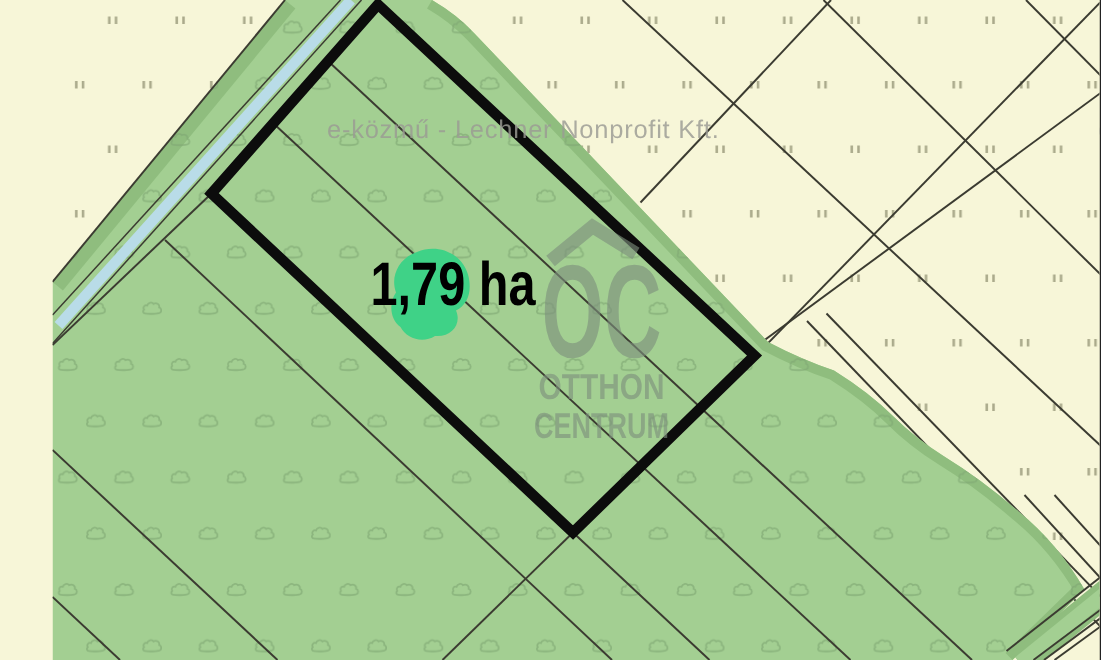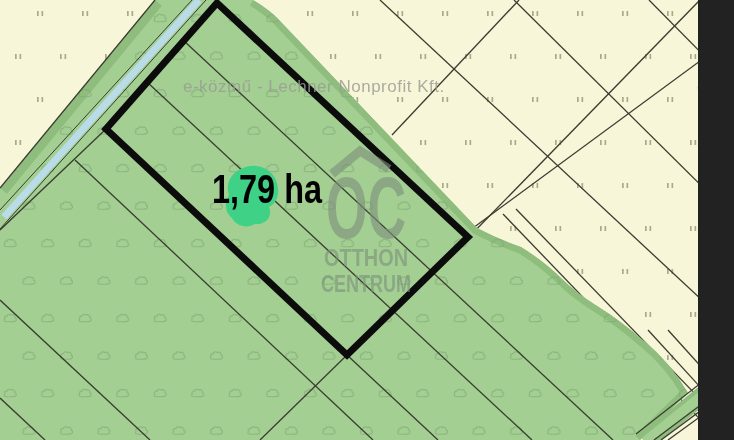--- a/index.html
+++ b/index.html
@@ -1,19 +1,20 @@
 <!DOCTYPE html>
 <html style="--c-cream: #f7f6d8; --c-green: #a3cf92; --c-green_dark_edge: #8fbd7e; --c-stream: #b9dce8; --c-outline: #0c0c0c; --c-parcel_line: #3b3b31; --c-tree_symbol: #7fa873; --c-grass_symbol: #a6a687; --c-highlight_blob: #3fd287; --c-watermark_text: #9b9b94; --c-logo_color: #7d907d; --c-area_label_color: #000000;"><head>
 <meta charset="utf-8">
 <style>
   html,body{margin:0;padding:0;background:#222;}
   .map-frame{
     position:relative;width:698px;height:440px;overflow:hidden;
     background:var(--c-cream,#f7f6d8);
     font-family:"Liberation Sans",sans-serif;
+    padding-left:35px;
   }
   .map-frame svg{display:block;width:734px;height:440px;}
   text{font-family:"Liberation Sans","DejaVu Sans",sans-serif;}
 </style>
 </head>
 <body>
 
 <div class="map-frame">
 <svg viewBox="0 0 734 440" xmlns="http://www.w3.org/2000/svg">
   <defs>

